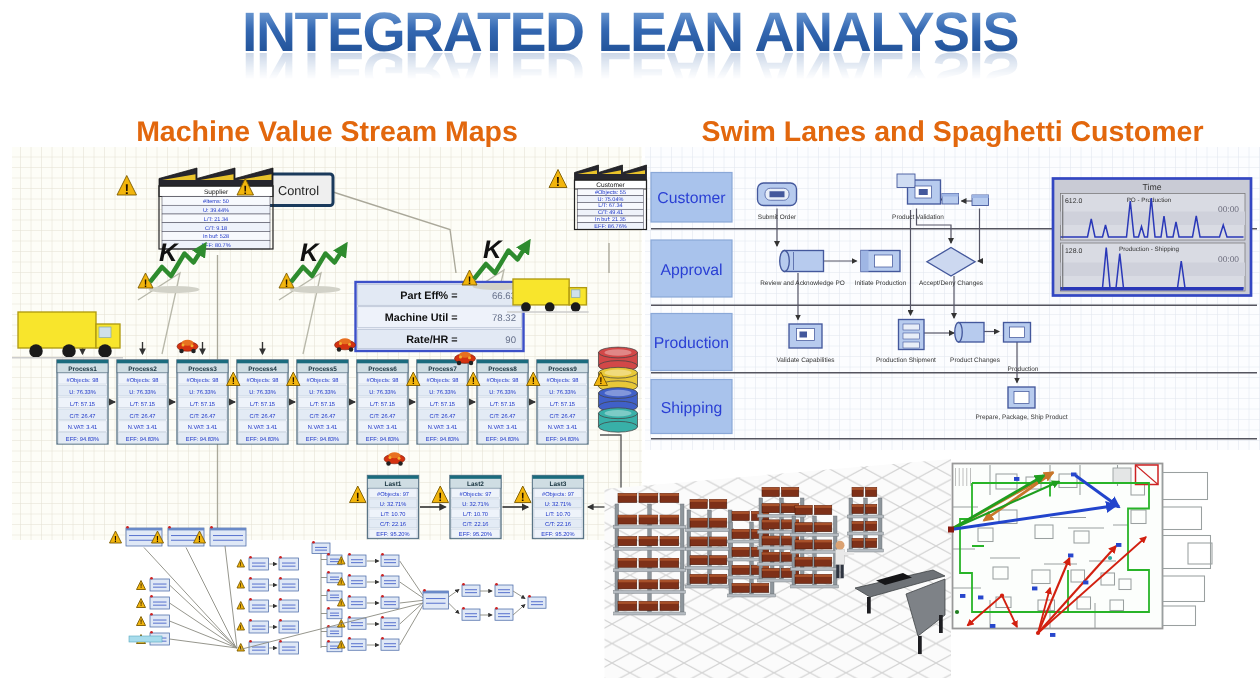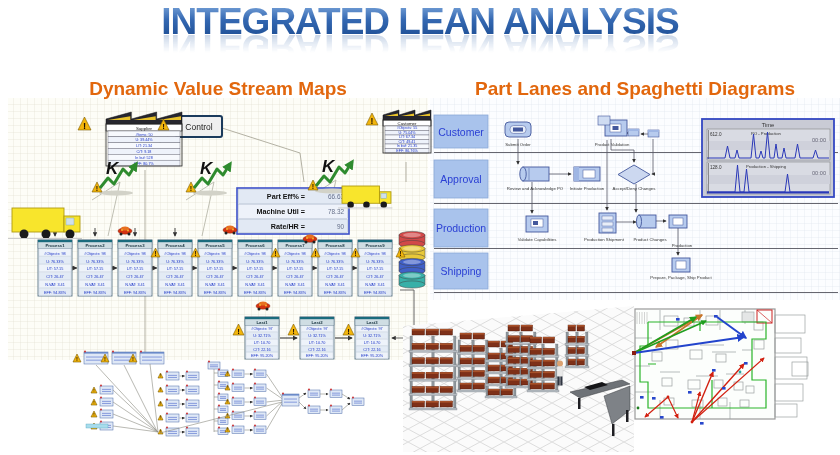--- a/index.html
+++ b/index.html
@@ -22,22 +22,22 @@
   .tp{fill:#333;}
 </style>
 </head>
 <body>
 
 <div class="slide">
   <div class="title-wrap">
     <div class="title">INTEGRATED LEAN ANALYSIS</div>
     <div class="title reflect">INTEGRATED LEAN ANALYSIS</div>
   </div>
-  <div class="heading left">Dynamic Value Stream Maps</div>
-  <div class="heading right">Part Lanes and Spaghetti Diagrams</div>
+  <div class="heading left">Machine Value Stream Maps</div>
+  <div class="heading right">Swim Lanes and Spaghetti Customer</div>
 
   <svg id="scene" width="840" height="455" viewBox="0 0 840 455">
     <defs>
       <pattern id="gVsm" width="7" height="7" patternUnits="userSpaceOnUse">
         <path d="M7,0 V7 M0,7 H7" stroke="#e3e0d2" stroke-width="0.7" fill="none"></path>
       </pattern>
       <pattern id="gSwim" width="7" height="7" patternUnits="userSpaceOnUse">
         <path d="M7,0 V7 M0,7 H7" stroke="#e0e5ee" stroke-width="0.7" fill="none"></path>
       </pattern>
       <pattern id="iso" width="24" height="13" patternUnits="userSpaceOnUse">

